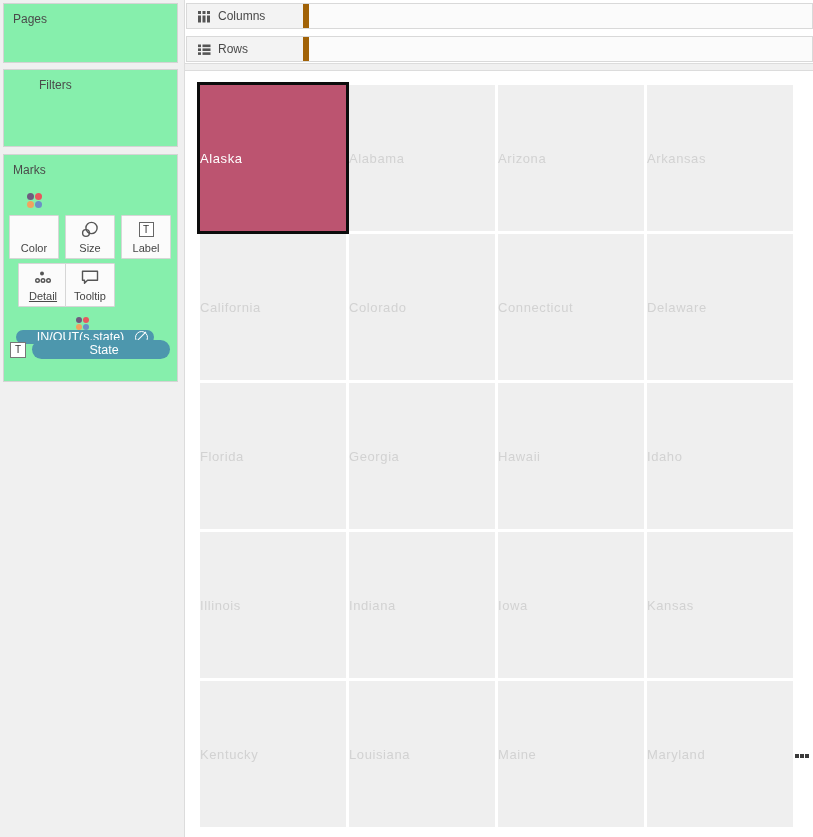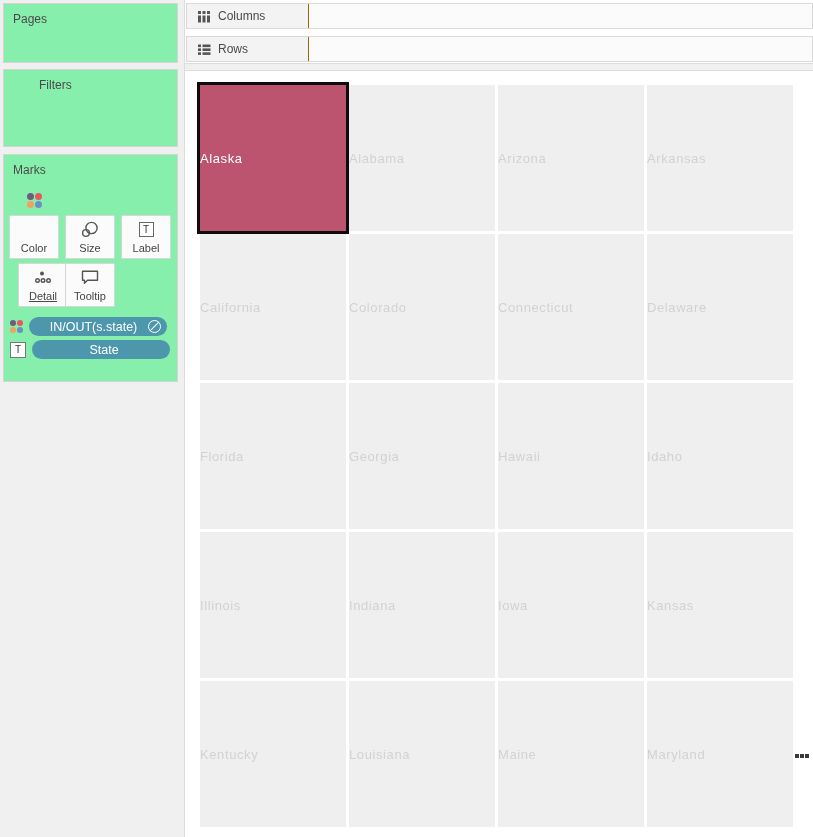--- a/index.html
+++ b/index.html
@@ -51,37 +51,37 @@
   .dots4 .d4{background:var(--dot-blue);}
   .dots4.mini{grid-template-columns:6px 6px;grid-template-rows:6px 6px;}
   .dots4.mini span{width:6px;height:6px;}
 
   .label-glyph{width:15px;height:15px;border:1px solid #666;background:#fff;
     font-size:10px;color:#333;display:flex;align-items:center;justify-content:center;box-sizing:border-box;}
   .label-glyph.mini{width:16px;height:16px;font-size:10px;border-color:#777;}
 
   
   .pill-row{position:absolute;left:6px;display:flex;align-items:center;height:19px;}
-  .pill-row.r1{top:162px;}
+  .pill-row.r1{top:162px;flex-direction:column;}
   .pill-row.r2{top:185px;}
   .pill{height:19px;background:var(--pill);border-radius:10px;color:#fff;
     display:flex;align-items:center;box-sizing:border-box;cursor:default;
     width:138px;margin-left:6px;padding:0 6px 0 12px;}
   .pill .pill-text{font-size:12.5px;flex:1;text-align:center;white-space:nowrap;}
   .legend-glyph{width:13px;height:13px;border:1.3px solid #fff;border-radius:50%;
     position:relative;box-sizing:border-box;flex:0 0 auto;margin-left:2px;}
   .legend-glyph::after{content:"";position:absolute;left:-1px;top:4.5px;width:13px;height:1.3px;
     background:#fff;transform:rotate(-45deg);}
 
   
   .shelf{position:absolute;left:186px;width:627px;height:26px;background:#fbfbfb;
     border:1px solid #d9d9d9;box-sizing:border-box;display:flex;}
   .shelf.columns{top:3px;}
   .shelf.rows{top:36px;}
-  .shelf-label-area{width:122px;background:#f3f3f3;border-right:1px solid #a16207;
+  .shelf-label-area{width:122px;background:#f3f3f3;border-right:6px solid #a16207;
     display:flex;align-items:center;padding-left:10px;box-sizing:border-box;}
   .shelf-label-area .stext{font-size:12px;color:#4a4a4a;margin-left:7px;}
   .shelf-drop-area{flex:1;}
 
   .header-strip{position:absolute;left:185px;top:63px;width:628px;height:8px;
     background:#f0f0f0;border-top:1px solid #dcdcdc;border-bottom:1px solid #dcdcdc;box-sizing:border-box;}
 
   
   .tiles-grid{position:absolute;left:200px;top:85px;
     display:grid;grid-template-columns:repeat(4,146px);grid-auto-rows:146px;gap:3px;}

